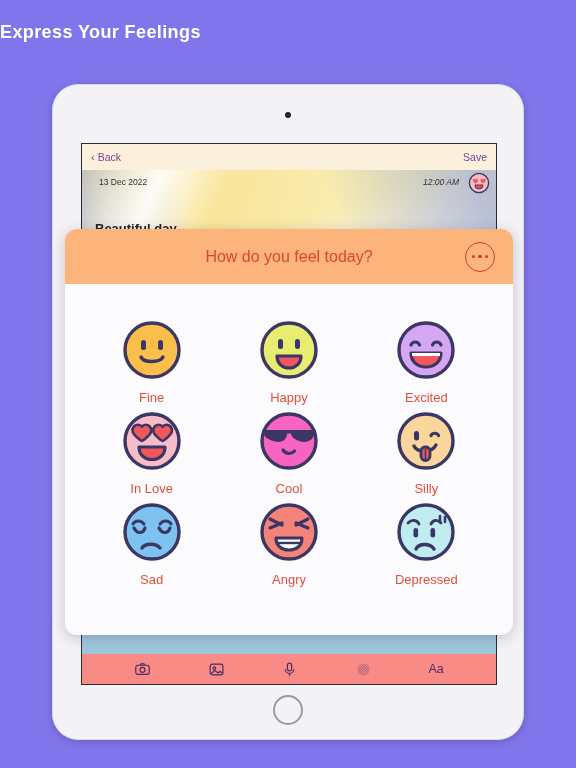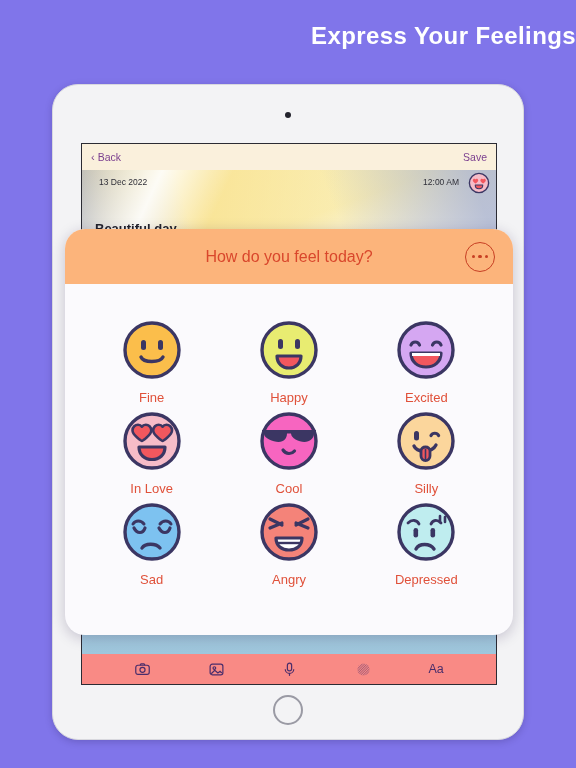--- a/index.html
+++ b/index.html
@@ -8,23 +8,23 @@
     font-family: "Liberation Sans", sans-serif;
     background: #8075EA;
     overflow: hidden;
     position: relative;
   }
 
   
   .headline {
     position: absolute;
     top: 22px; left: 0; width: 576px;
-    text-align: right;
+    text-align: left;
     color: #FFFFFF;
-    font-size: 24px;
+    font-size: 18px;
     font-weight: bold;
     letter-spacing: 0.4px;
   }
 
   
   .tablet {
     position: absolute;
     left: 52px; top: 84px;
     width: 472px; height: 656px;
     background: #F3F3F5;
@@ -87,21 +87,21 @@
       linear-gradient(250deg, rgba(170,180,210,0.8) 6%, rgba(170,180,210,0) 40%),
       linear-gradient(160deg, rgba(250,235,165,0.85) 58%, rgba(250,235,165,0) 92%),
       #F7F5F0;
     overflow: hidden;
   }
   .note-meta {
     position: absolute; top: 7px; left: 9px; right: 9px;
     display: flex; justify-content: space-between; align-items: flex-start;
   }
   .note-date, .note-time { font-size: 8.5px; color: #2f2f38; margin-left: 8px; }
-  .note-time { margin-right: 28px; }
+  .note-time { margin-right: 28px; font-style: italic; }
   .note-mood-badge {
     position: absolute; right: 6px; top: 2px;
     width: 22px; height: 22px;
   }
   .note-title {
     position: absolute; left: 13px; bottom: 6px;
     font-size: 13px; font-weight: bold; color: #23232c;
   }
 
   
@@ -130,21 +130,21 @@
   }
   .tool-icon { color: #4A2D6B; display: flex; align-items: center; }
   .tool-aa { font-size: 12.5px; color: #4A2D6B; }
 
   
   .modal {
     position: absolute;
     left: 64px; top: 228px;
     width: 448px; height: 406px;
     background: #FBFAFD;
-    border-radius: 20px;
+    border-radius: 12px;
     box-shadow: 0 3px 14px rgba(30,20,70,0.22);
     overflow: hidden;
   }
   .modal-header {
     position: relative;
     height: 55px;
     background: #FCB47B;
     display: flex;
     align-items: center;
     justify-content: center;

